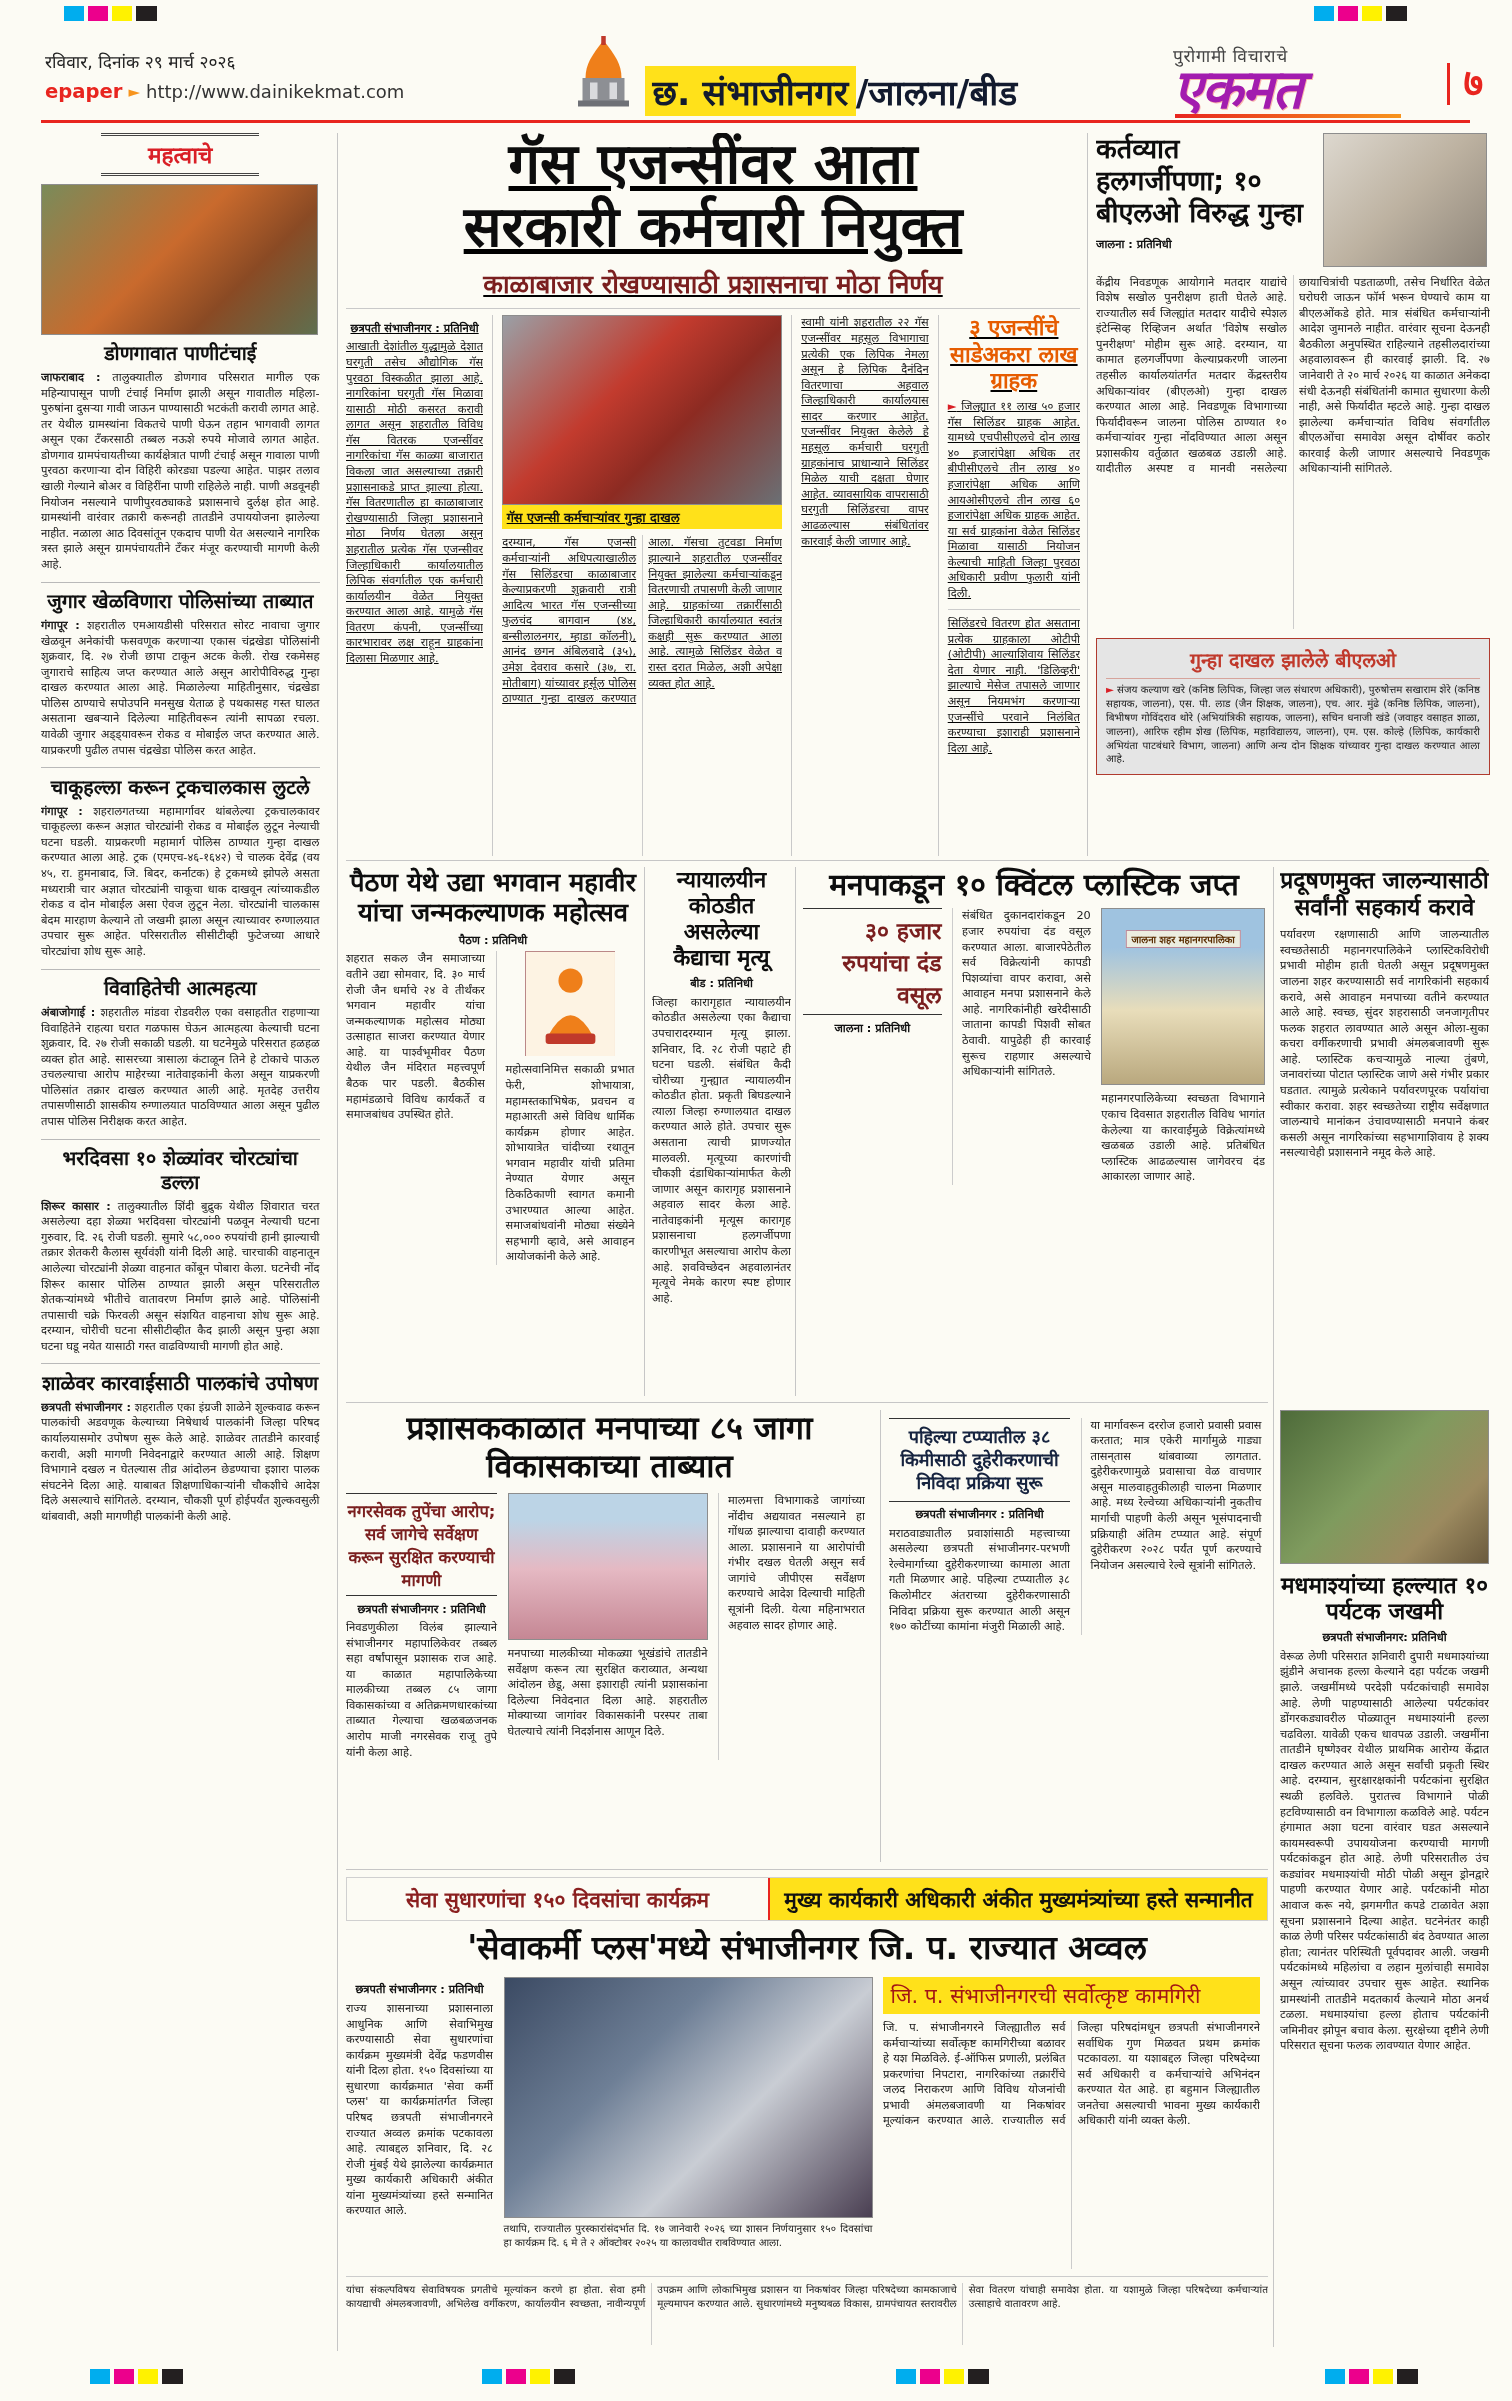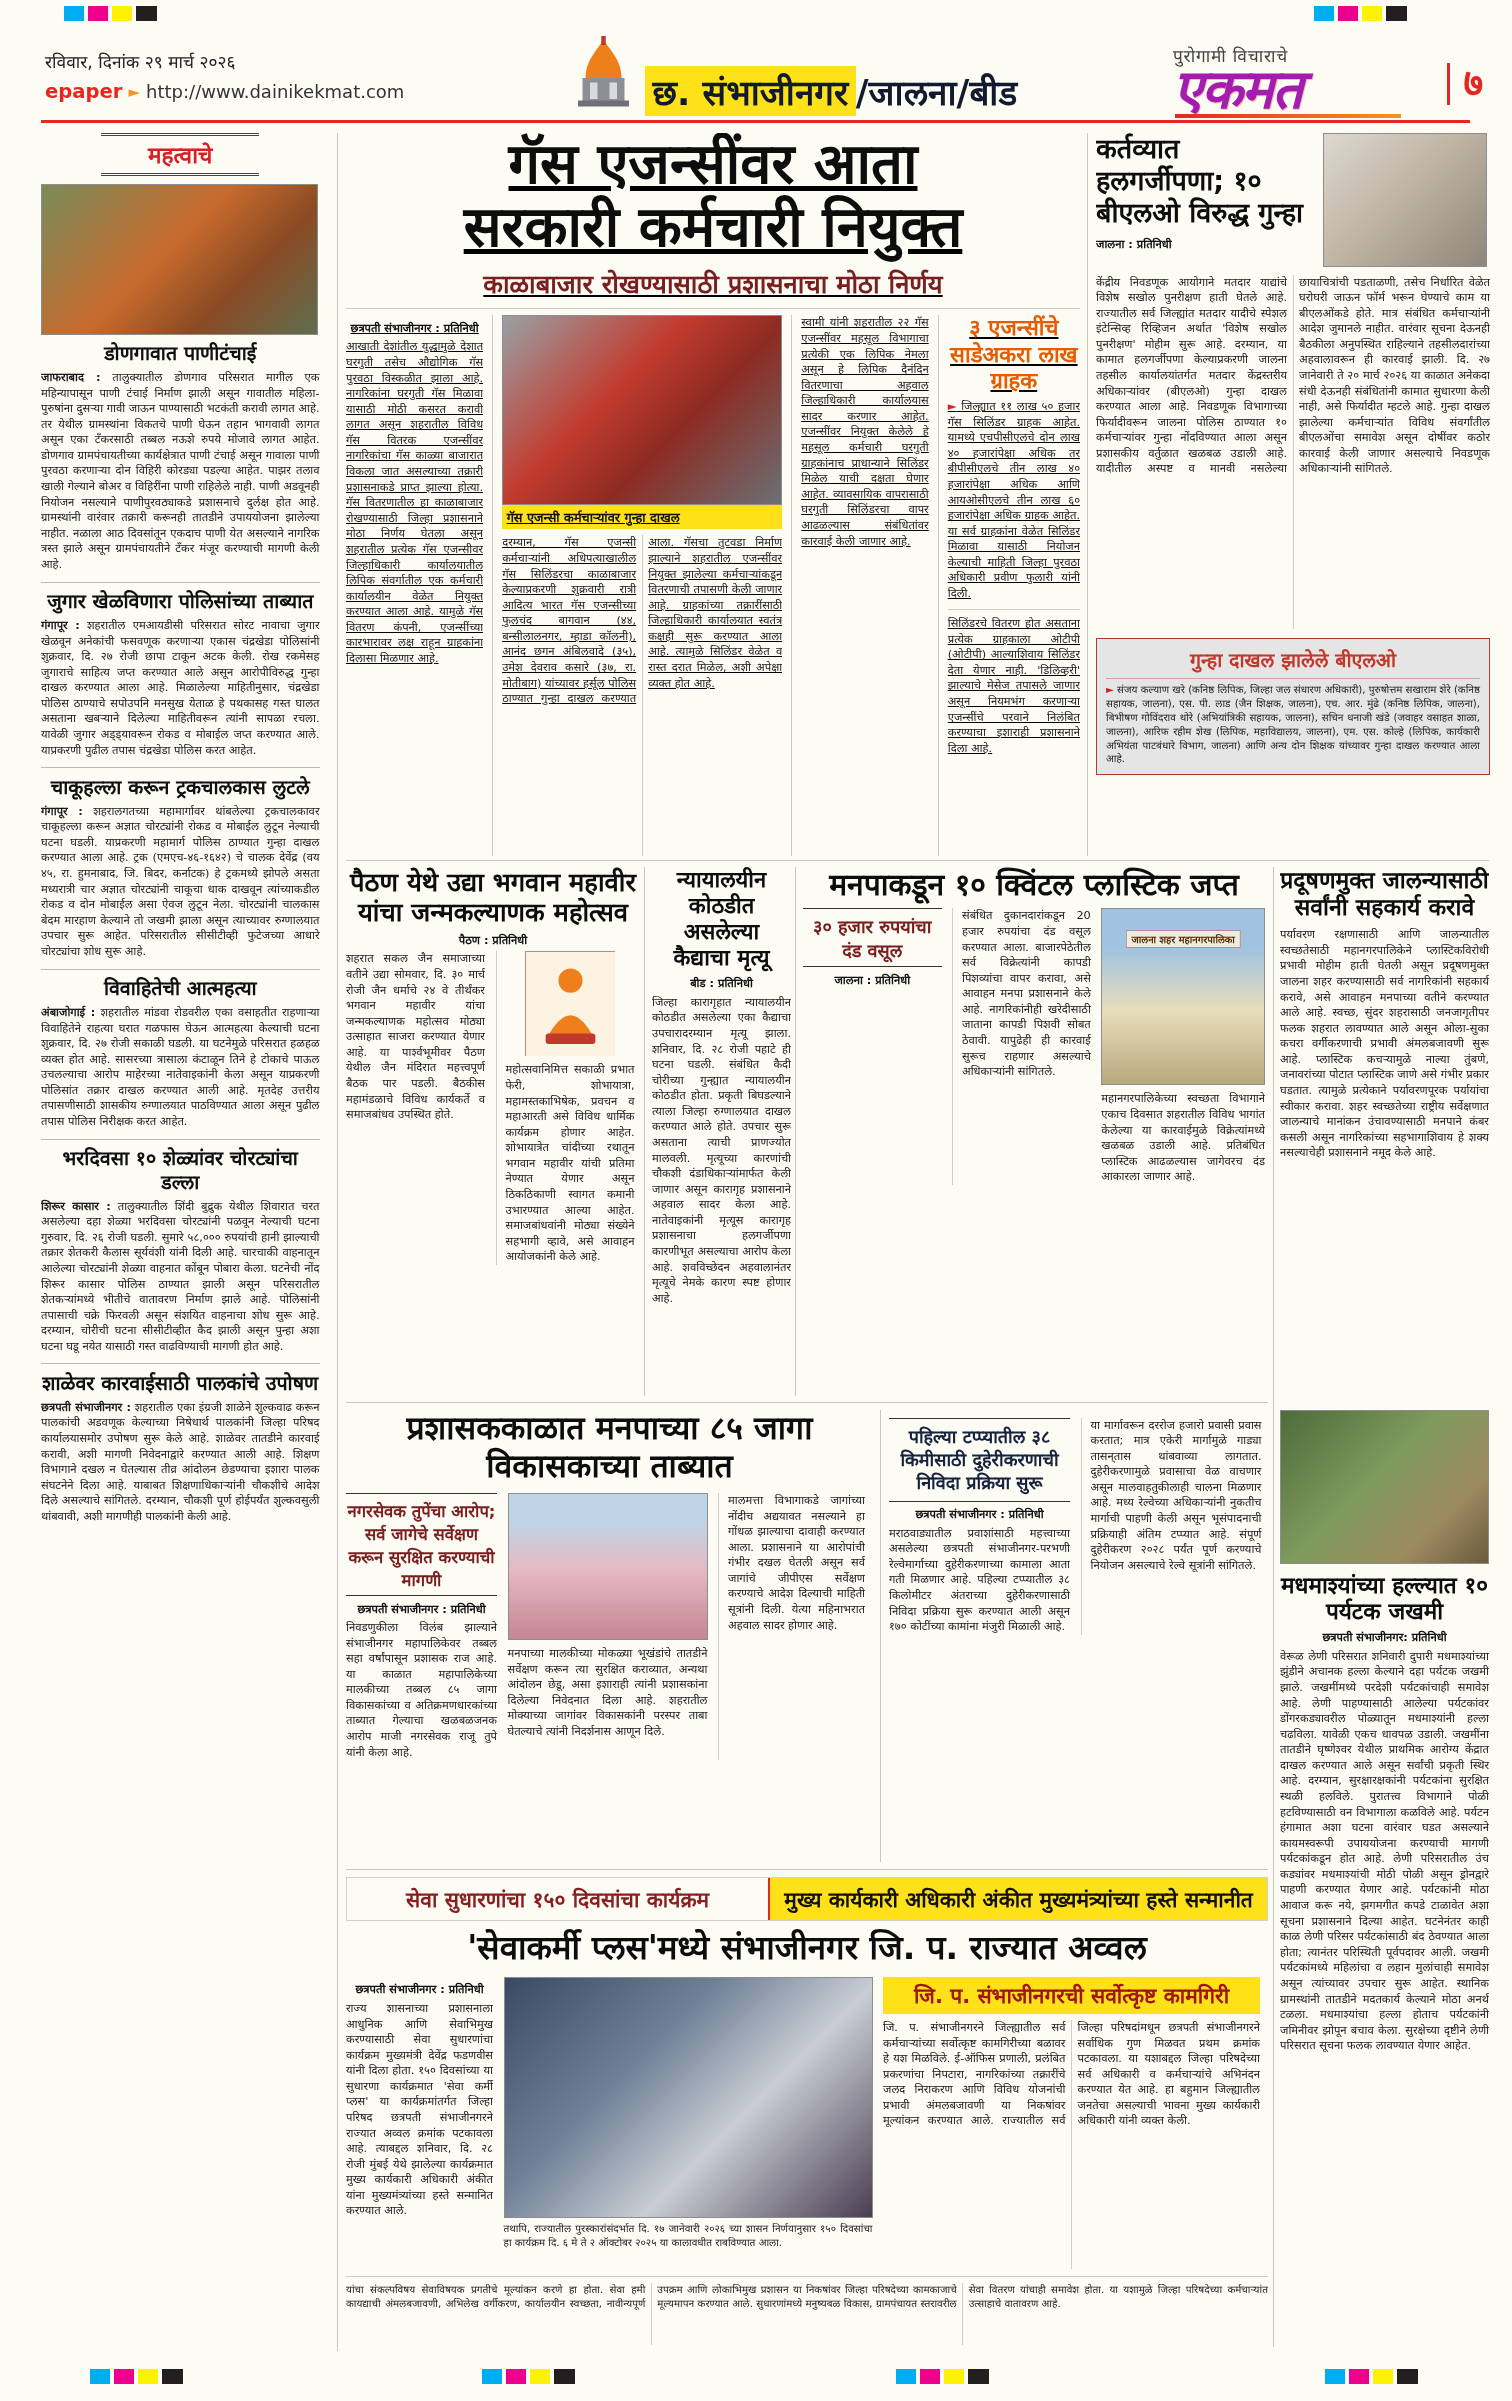--- a/index.html
+++ b/index.html
@@ -31,21 +31,21 @@
   .lc-story + .lc-story{border-top:0.8px solid #b9b9b9;}
   .lc-head{font-size:19.6px;font-weight:800;text-align:center;color:#101010;line-height:1.2;margin-bottom:4.5px;}
   
   .lead-cols > div + div{border-left:0.8px solid #c9c9c9;padding-left:9px;}
   .hl-box-title{color:#e65c00;font-weight:800;font-size:22px;line-height:1.2;text-align:center;margin-bottom:4.5px;}
   .bullet-red{color:#d91f26;font-weight:800;}
   .blo-box{border:1.5px solid #b03a2e;padding:7.5px 9px;background:#e5e5e5;}
   .blo-box-title{color:#c0392b;font-weight:800;font-size:19.6px;text-align:center;border-bottom:0.8px solid #d6a39b;padding-bottom:4.5px;margin-bottom:4.5px;}
   .sub-rule-box{border-top:1.5px solid #333;border-bottom:1.5px solid #333;padding:6px 3px;font-weight:800;font-size:18px;text-align:center;color:#16233f;line-height:1.3;}
   .yellow-band-cell{background:#ffe11a;color:#111;font-weight:800;}
-  .jp-box-title{background:#ffe11a;color:#a31515;font-weight:700;font-size:21px;padding:4.5px 7.5px;text-align:center;}
+  .jp-box-title{background:#ffe11a;color:#a31515;font-weight:400;font-size:21px;padding:4.5px 7.5px;}
   
   .ph-tanker{background:linear-gradient(135deg,#7a8b5a,#c96a2d 45%,#8a4a24 70%,#5f6f4f);}
   .ph-gas{background:linear-gradient(135deg,#9aa0a6,#c23b2e 40%,#8d2b22 62%,#6b7075);}
   .ph-blo{background:linear-gradient(135deg,#ddd8cf,#bdb2a1 50%,#8f867a);}
   .ph-building{background:linear-gradient(180deg,#9fc3e0 22%,#e8ddba 58%,#b9a87e);}
   .ph-pink{background:linear-gradient(180deg,#bcd4e6 18%,#e5b9c3 52%,#c58794);}
   .ph-fort{background:linear-gradient(135deg,#4e6b3a,#7f9b5e 45%,#9c8a5f 75%,#6b5b3e);}
   .ph-ceremony{background:linear-gradient(135deg,#3b4a63,#6e7f96 35%,#c9cdd4 62%,#4a3f52);}
   .ph-sign{position:absolute;left:50%;top:12%;transform:translateX(-50%);background:#fff8e0cc;color:#5a2d00;font-weight:700;font-size:9.8px;padding:1.5px 4.5px;white-space:nowrap;border:0.8px solid #b89;}
 </style>
@@ -205,21 +205,21 @@
     <div class="dateline">बीड : प्रतिनिधी</div>
     <p class="body-text">जिल्हा कारागृहात न्यायालयीन कोठडीत असलेल्या एका कैद्याचा उपचारादरम्यान मृत्यू झाला. शनिवार, दि. २८ रोजी पहाटे ही घटना घडली. संबंधित कैदी चोरीच्या गुन्ह्यात न्यायालयीन कोठडीत होता. प्रकृती बिघडल्याने त्याला जिल्हा रुग्णालयात दाखल करण्यात आले होते. उपचार सुरू असताना त्याची प्राणज्योत मालवली. मृत्यूच्या कारणांची चौकशी दंडाधिकाऱ्यांमार्फत केली जाणार असून कारागृह प्रशासनाने अहवाल सादर केला आहे. नातेवाइकांनी मृत्यूस कारागृह प्रशासनाचा हलगर्जीपणा कारणीभूत असल्याचा आरोप केला आहे. शवविच्छेदन अहवालानंतर मृत्यूचे नेमके कारण स्पष्ट होणार आहे.</p>
   </section>
 
   <div class="vline" style="left:795px;top:867px;height:529px;"></div>
 
   <section class="abs ovh" style="left:803px;top:867px;width:462px;height:529px;">
     <h2 class="headline" style="font-size:30px;">मनपाकडून १० क्विंटल प्लास्टिक जप्त</h2>
     <div class="flex" style="gap:10.5px;margin-top:6px;">
       <div style="width:143px;">
-        <div class="subhead-maroon" style="font-size:18px;border-top:1.5px solid #333;border-bottom:1.5px solid #333;padding:4.5px 0;">३० हजार रुपयांचा दंड वसूल</div>
+        <div class="subhead-maroon" style="font-size:23px;border-top:1.5px solid #333;border-bottom:1.5px solid #333;padding:4.5px 0;text-align:right;">३० हजार रुपयांचा दंड वसूल</div>
         <div class="dateline">जालना : प्रतिनिधी</div>
       </div>
       <p class="body-text" style="width:143px;border-left:0.8px solid #ccc;padding-left:9px;">संबंधित दुकानदारांकडून 20 हजार रुपयांचा दंड वसूल करण्यात आला. बाजारपेठेतील सर्व विक्रेत्यांनी कापडी पिशव्यांचा वापर करावा, असे आवाहन मनपा प्रशासनाने केले आहे. नागरिकांनीही खरेदीसाठी जाताना कापडी पिशवी सोबत ठेवावी. यापुढेही ही कारवाई सुरूच राहणार असल्याचे अधिकाऱ्यांनी सांगितले.</p>
       <div style="width:169px;">
         <div class="photo ph-building" style="width:100%;height:177px;">
           <span class="ph-sign">जालना शहर महानगरपालिका</span>
         </div>
         <p class="body-text" style="margin-top:6px;">महानगरपालिकेच्या स्वच्छता विभागाने एकाच दिवसात शहरातील विविध भागांत केलेल्या या कारवाईमुळे विक्रेत्यांमध्ये खळबळ उडाली आहे. प्रतिबंधित प्लास्टिक आढळल्यास जागेवरच दंड आकारला जाणार आहे.</p>
       </div>
     </div>

